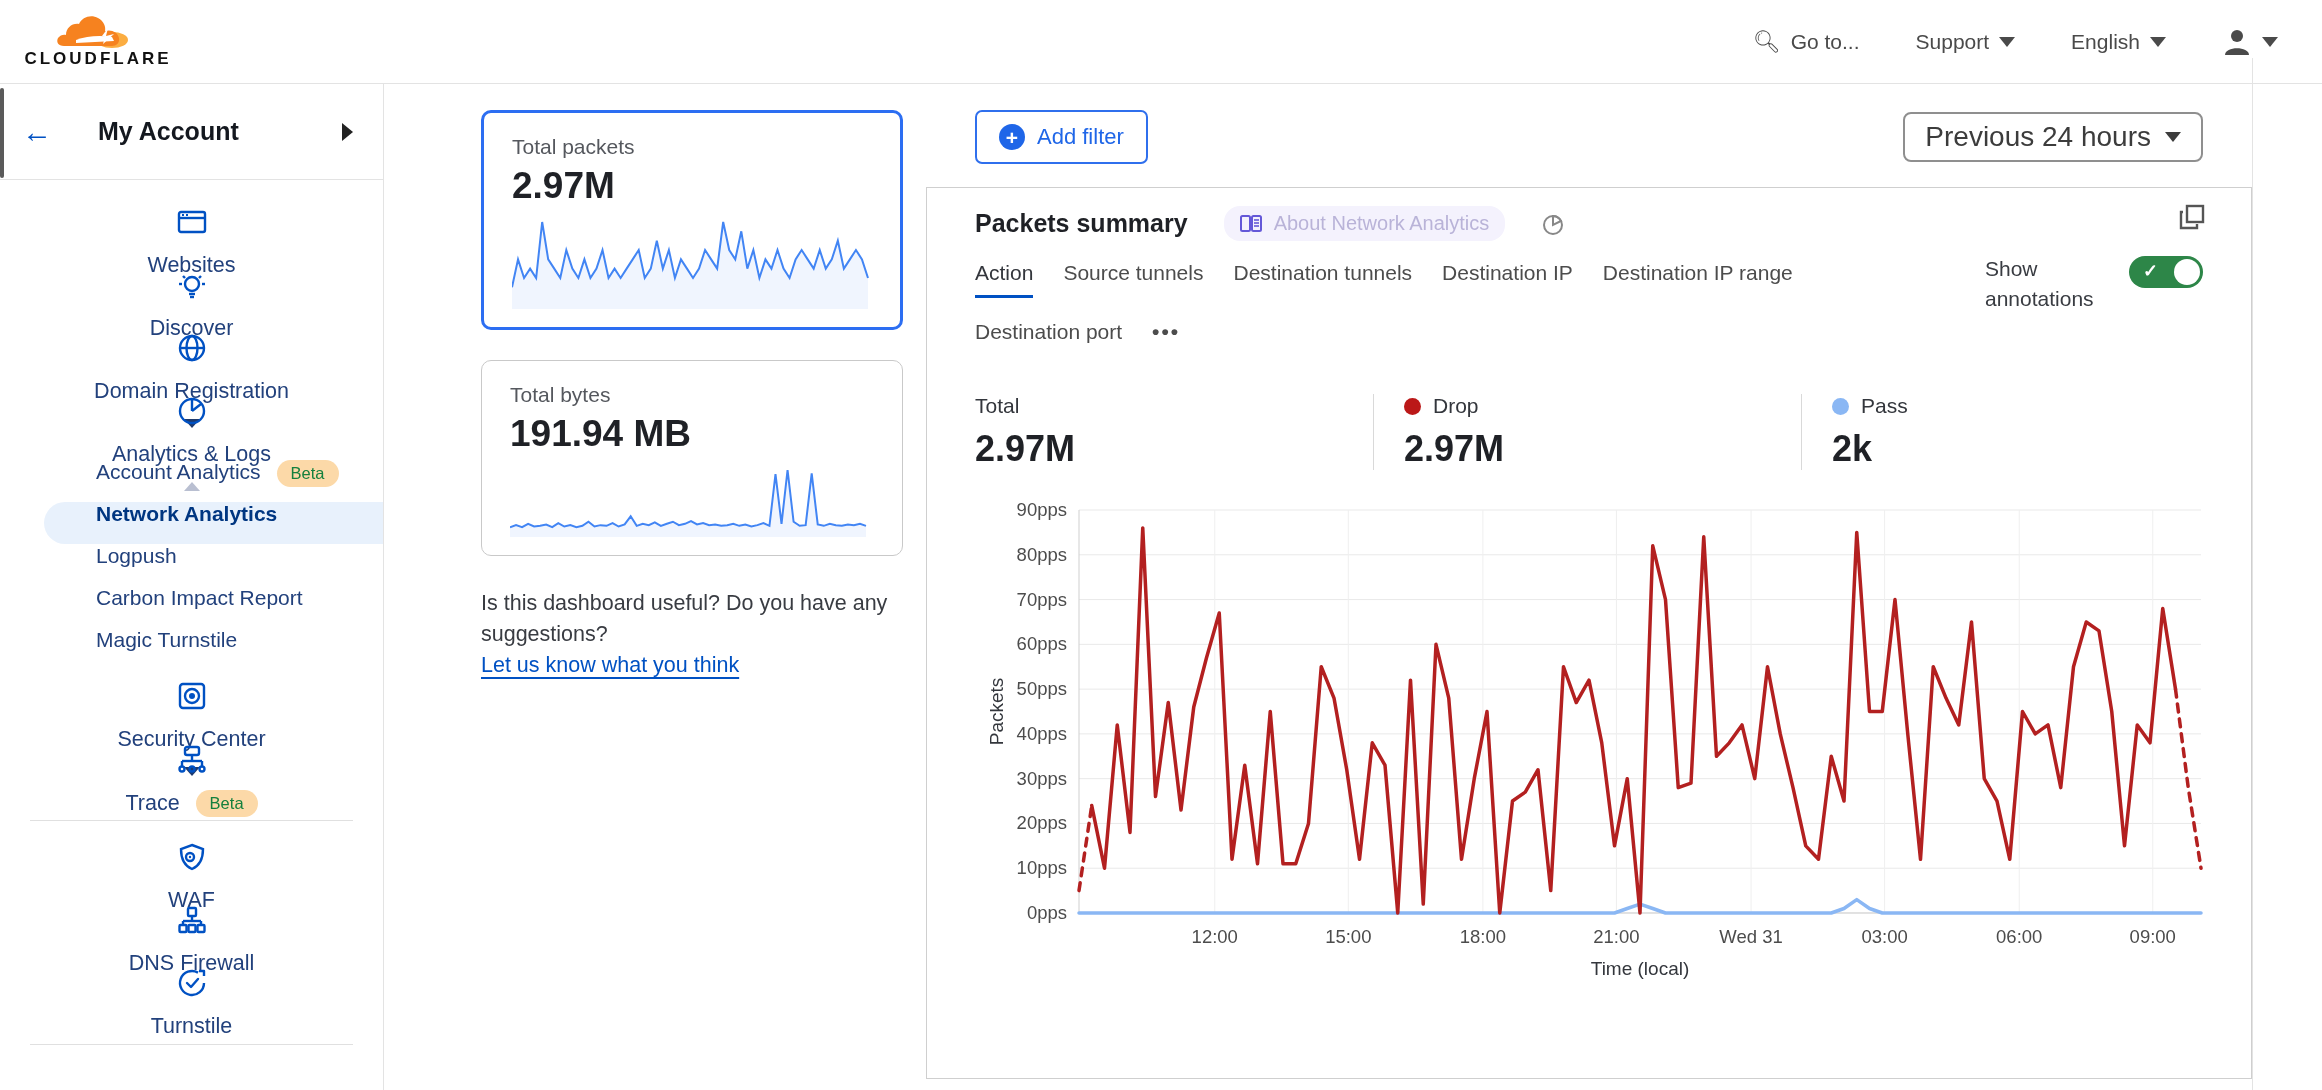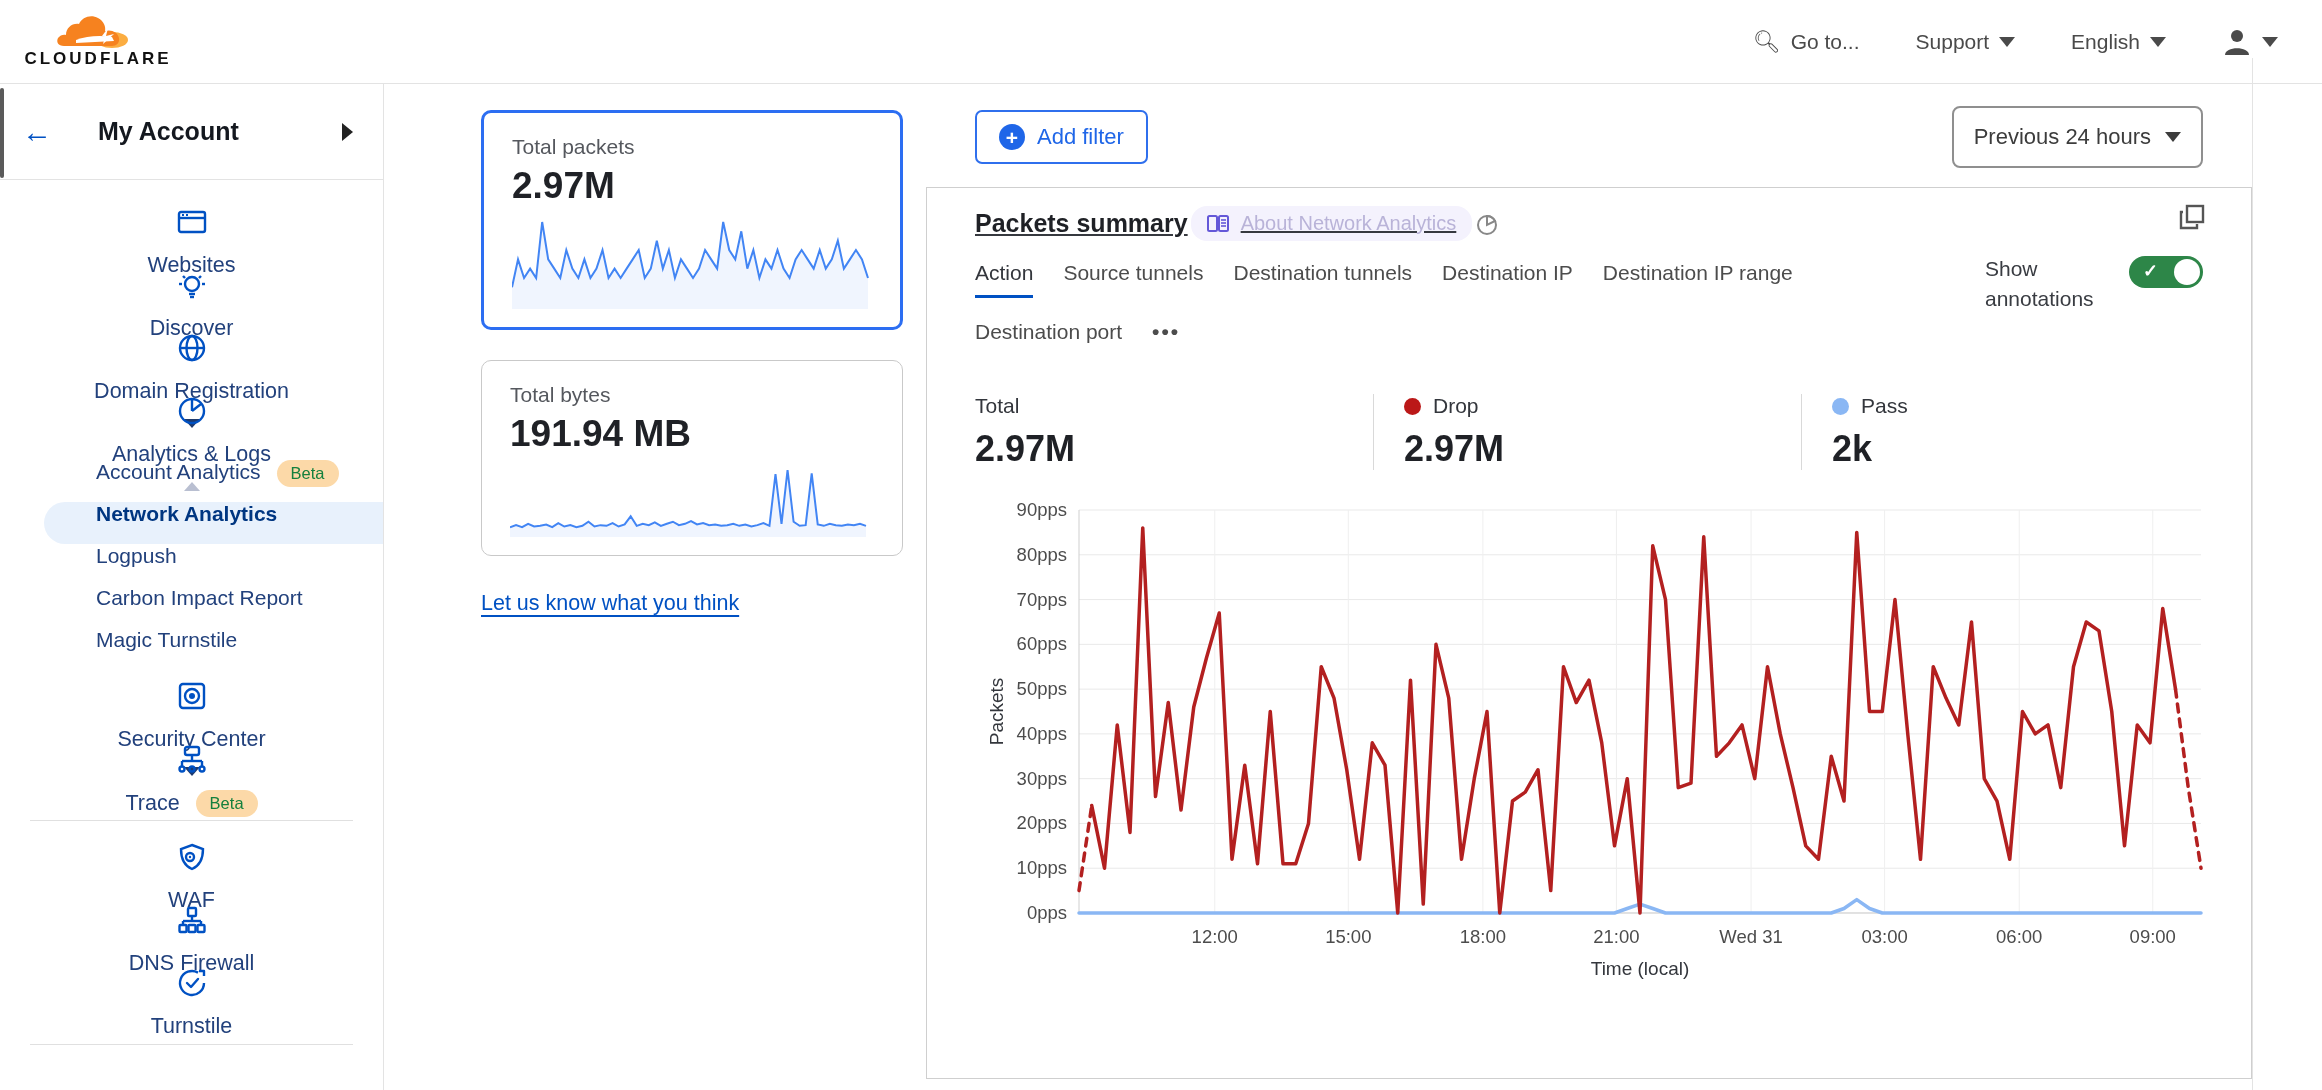--- a/index.html
+++ b/index.html
@@ -60,26 +60,26 @@
 
   
   .maincol { width:1326px; margin-left:23px; padding-top:26px; position:relative; flex:none; }
   .main-right-line { position:absolute; right:-1px; top:-26px; bottom:-16px; width:1px; background:#e3e3e3; }
   .filter-row { display:flex; justify-content:space-between; align-items:center; padding:0 49px 0 49px; height:54px; }
   .add-filter { display:flex; align-items:center; gap:12px; border:2px solid #2f6fed; background:#fff;
     color:#1f66e8; border-radius:7px; height:54px; padding:0 22px; font-size:22px; cursor:pointer; }
   .plus-circle { width:26px; height:26px; border-radius:50%; background:#1f66e8; color:#fff; display:flex;
     align-items:center; justify-content:center; font-size:21px; font-weight:bold; line-height:1; }
   .range-btn { display:flex; align-items:center; gap:14px; border:2px solid #8f8f8f; border-radius:8px;
-    background:#fff; height:62px; padding:0 20px; font-size:22px; color:#3c3c3c; cursor:pointer; }
+    background:#fff; height:50px; padding:0 20px; font-size:28px; color:#3c3c3c; cursor:pointer; }
   .range-btn .caret-down { border-top-color:#3c3c3c; }
 
   .panel { border:1px solid #cfcfcf; margin-top:23px; background:#fff; position:relative;
     height:892px; padding:18px 48px 0 48px; }
-  .panel-titlerow { display:flex; align-items:center; gap:3px;text-decoration:underline; }
+  .panel-titlerow { display:flex; align-items:center; gap:36px; }
   .panel-title { font-size:25px; font-weight:bold; color:#1f2126; }
   .about-pill { display:flex; align-items:center; gap:12px; background:#f4f2fd; border-radius:16px;
     padding:6px 16px; cursor:pointer; }
   .about-pill .txt { color:#b9b3d8; font-size:20px; }
   .popout { position:absolute; right:46px; top:16px; width:26px; height:26px; cursor:pointer; }
   .tabs { margin-top:20px; width:900px; display:flex; flex-wrap:wrap; column-gap:30px; row-gap:22px; }
   .tab { font-size:21px; color:#4c4c4c; padding-bottom:10px; cursor:pointer; white-space:nowrap; }
   .tab.active { color:#33363c; border-bottom:3px solid #0051c3; }
   .tab-more { font-size:21px; color:#4c4c4c; letter-spacing:2px; font-weight:bold; cursor:pointer; align-self:center; padding-bottom:10px;}
   .annotations { position:absolute; right:48px; top:66px; display:flex; align-items:flex-start; gap:26px; }
@@ -323,20 +323,21 @@
     <div class="mini-card-gap"></div>
     <div class="mini-card">
       <div class="mini-title">Total bytes</div>
       <div class="mini-value">191.94 MB</div>
       <svg class="sparkline" id="spark-bytes" width="360" height="72">
           <path d="M0,72 L0,62.191489361702125 L6.033898305084746,60.148936170212764 L12.067796610169491,62.191489361702125 L18.10169491525424,58.787234042553195 L24.135593220338983,61.51063829787234 L30.169491525423727,60.829787234042556 L36.20338983050848,59.46808510638298 L42.23728813559322,62.191489361702125 L48.271186440677965,58.1063829787234 L54.30508474576271,61.51063829787234 L60.33898305084745,60.148936170212764 L66.37288135593221,62.191489361702125 L72.40677966101696,60.829787234042556 L78.44067796610169,56.74468085106383 L84.47457627118644,61.51063829787234 L90.50847457627118,60.148936170212764 L96.54237288135593,60.829787234042556 L102.57627118644068,58.1063829787234 L108.61016949152543,61.51063829787234 L114.64406779661016,59.46808510638298 L120.6779661016949,51.29787234042553 L126.71186440677965,60.829787234042556 L132.74576271186442,58.787234042553195 L138.77966101694915,60.148936170212764 L144.8135593220339,57.42553191489362 L150.84745762711864,60.829787234042556 L156.88135593220338,58.787234042553195 L162.91525423728814,56.74468085106383 L168.94915254237287,60.148936170212764 L174.98305084745763,58.787234042553195 L181.01694915254237,56.06382978723404 L187.05084745762713,59.46808510638298 L193.08474576271186,58.1063829787234 L199.1186440677966,60.148936170212764 L205.15254237288136,59.46808510638298 L211.1864406779661,60.829787234042556 L217.22033898305085,60.148936170212764 L223.25423728813558,58.787234042553195 L229.28813559322032,60.829787234042556 L235.32203389830508,59.46808510638298 L241.3559322033898,61.51063829787234 L247.3898305084746,60.148936170212764 L253.4237288135593,58.1063829787234 L259.45762711864404,60.829787234042556 L265.49152542372883,9.085106382978722 L271.52542372881356,58.787234042553195 L277.5593220338983,5 L283.59322033898303,56.74468085106383 L289.6271186440678,60.829787234042556 L295.66101694915255,60.148936170212764 L301.6949152542373,8.404255319148938 L307.728813559322,59.46808510638298 L313.76271186440675,60.829787234042556 L319.79661016949154,58.787234042553195 L325.8305084745763,60.148936170212764 L331.864406779661,60.829787234042556 L337.89830508474574,59.46808510638298 L343.9322033898305,60.148936170212764 L349.96610169491527,58.787234042553195 L356,60.829787234042556 L356,72 Z" fill="#4285f4" opacity="0.08"></path>
           <polyline points="0,62.191489361702125 6.033898305084746,60.148936170212764 12.067796610169491,62.191489361702125 18.10169491525424,58.787234042553195 24.135593220338983,61.51063829787234 30.169491525423727,60.829787234042556 36.20338983050848,59.46808510638298 42.23728813559322,62.191489361702125 48.271186440677965,58.1063829787234 54.30508474576271,61.51063829787234 60.33898305084745,60.148936170212764 66.37288135593221,62.191489361702125 72.40677966101696,60.829787234042556 78.44067796610169,56.74468085106383 84.47457627118644,61.51063829787234 90.50847457627118,60.148936170212764 96.54237288135593,60.829787234042556 102.57627118644068,58.1063829787234 108.61016949152543,61.51063829787234 114.64406779661016,59.46808510638298 120.6779661016949,51.29787234042553 126.71186440677965,60.829787234042556 132.74576271186442,58.787234042553195 138.77966101694915,60.148936170212764 144.8135593220339,57.42553191489362 150.84745762711864,60.829787234042556 156.88135593220338,58.787234042553195 162.91525423728814,56.74468085106383 168.94915254237287,60.148936170212764 174.98305084745763,58.787234042553195 181.01694915254237,56.06382978723404 187.05084745762713,59.46808510638298 193.08474576271186,58.1063829787234 199.1186440677966,60.148936170212764 205.15254237288136,59.46808510638298 211.1864406779661,60.829787234042556 217.22033898305085,60.148936170212764 223.25423728813558,58.787234042553195 229.28813559322032,60.829787234042556 235.32203389830508,59.46808510638298 241.3559322033898,61.51063829787234 247.3898305084746,60.148936170212764 253.4237288135593,58.1063829787234 259.45762711864404,60.829787234042556 265.49152542372883,9.085106382978722 271.52542372881356,58.787234042553195 277.5593220338983,5 283.59322033898303,56.74468085106383 289.6271186440678,60.829787234042556 295.66101694915255,60.148936170212764 301.6949152542373,8.404255319148938 307.728813559322,59.46808510638298 313.76271186440675,60.829787234042556 319.79661016949154,58.787234042553195 325.8305084745763,60.148936170212764 331.864406779661,60.829787234042556 337.89830508474574,59.46808510638298 343.9322033898305,60.148936170212764 349.96610169491527,58.787234042553195 356,60.829787234042556" fill="none" stroke="#4285f4" stroke-width="2"></polyline>
         </svg>
     </div>
     <div class="feedback">
+      <div>Is this dashboard useful? Do you have any suggestions?</div>
       <a>Let us know what you think</a>
     </div>
   </div>
 
   <div class="maincol">
     <div class="main-right-line"></div>
     <div class="filter-row">
       <button class="add-filter">
         <span class="plus-circle">+</span>
         <span>Add filter</span>

